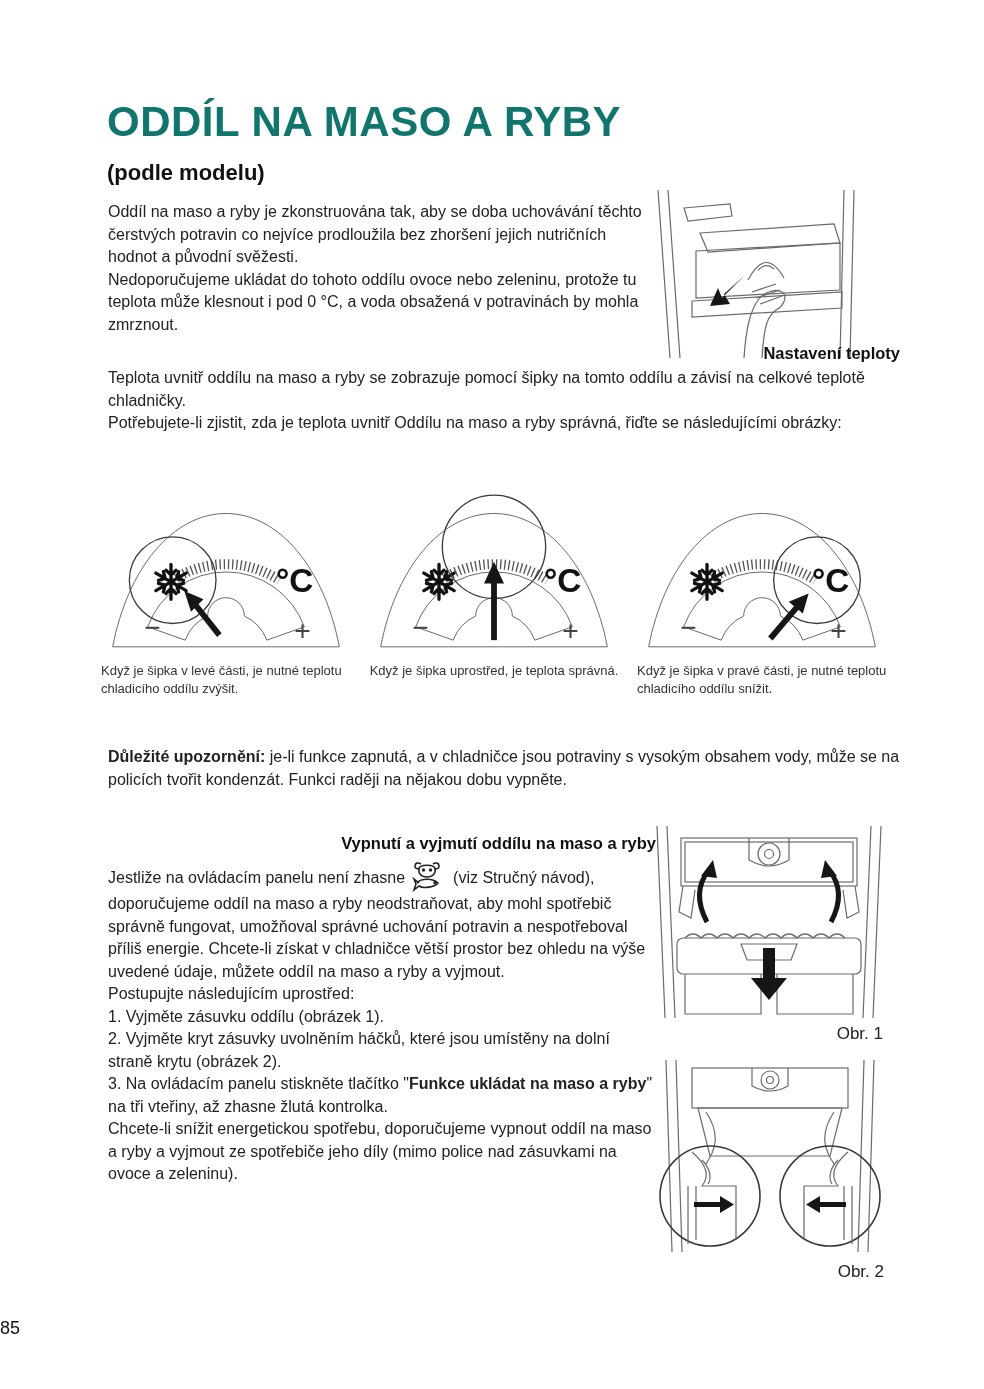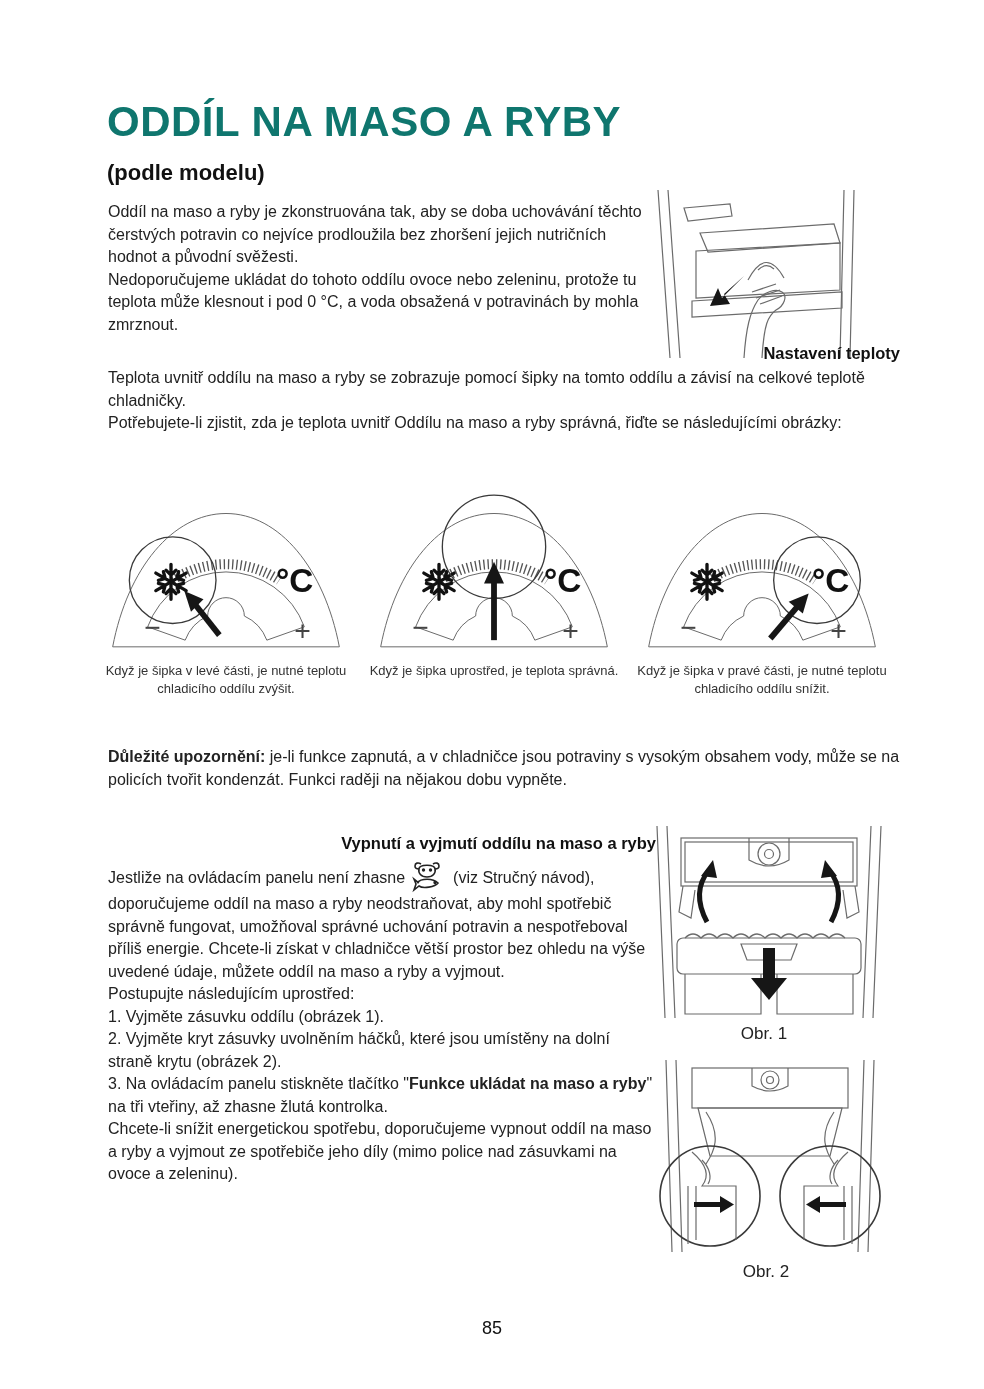--- a/index.html
+++ b/index.html
@@ -25,30 +25,30 @@
   .heading{
     font-size:16.5px;font-weight:bold;color:#111;margin:0 0 4px 0;text-align:right;
   }
   p{margin:0;}
   .dials-row{
     display:flex;flex-direction:row;justify-content:space-between;
     width:792px;
   }
   .dial-col{width:256px;display:flex;flex-direction:column;align-items:center;}
   .dial-caption{
-    font-size:13px;line-height:18px;text-align:center;color:#333;
+    font-size:13px;line-height:18px;text-align:left;color:#333;
     margin-top:10px;max-width:250px;
   }
   .note-label{font-weight:bold;}
   .bold{font-weight:bold;}
   .fig-caption{
-    font-size:17px;color:#222;text-align:center;
+    font-size:17px;color:#222;text-align:right;
   }
   .page-number{
-    font-size:18px;color:#111;text-align:center;width:100%;
+    font-size:18px;color:#111;width:100%;
   }
   .inline-icon{
     display:inline-block;vertical-align:-10px;margin:0 6px;
   }
   svg{display:block;}
   .line{stroke:#6b6b6b;stroke-width:1.2;fill:none;}
   .line-dk{stroke:#3a3a3a;stroke-width:1.6;fill:none;}
   .blk{fill:#161616;stroke:none;}
 </style>
 </head>

